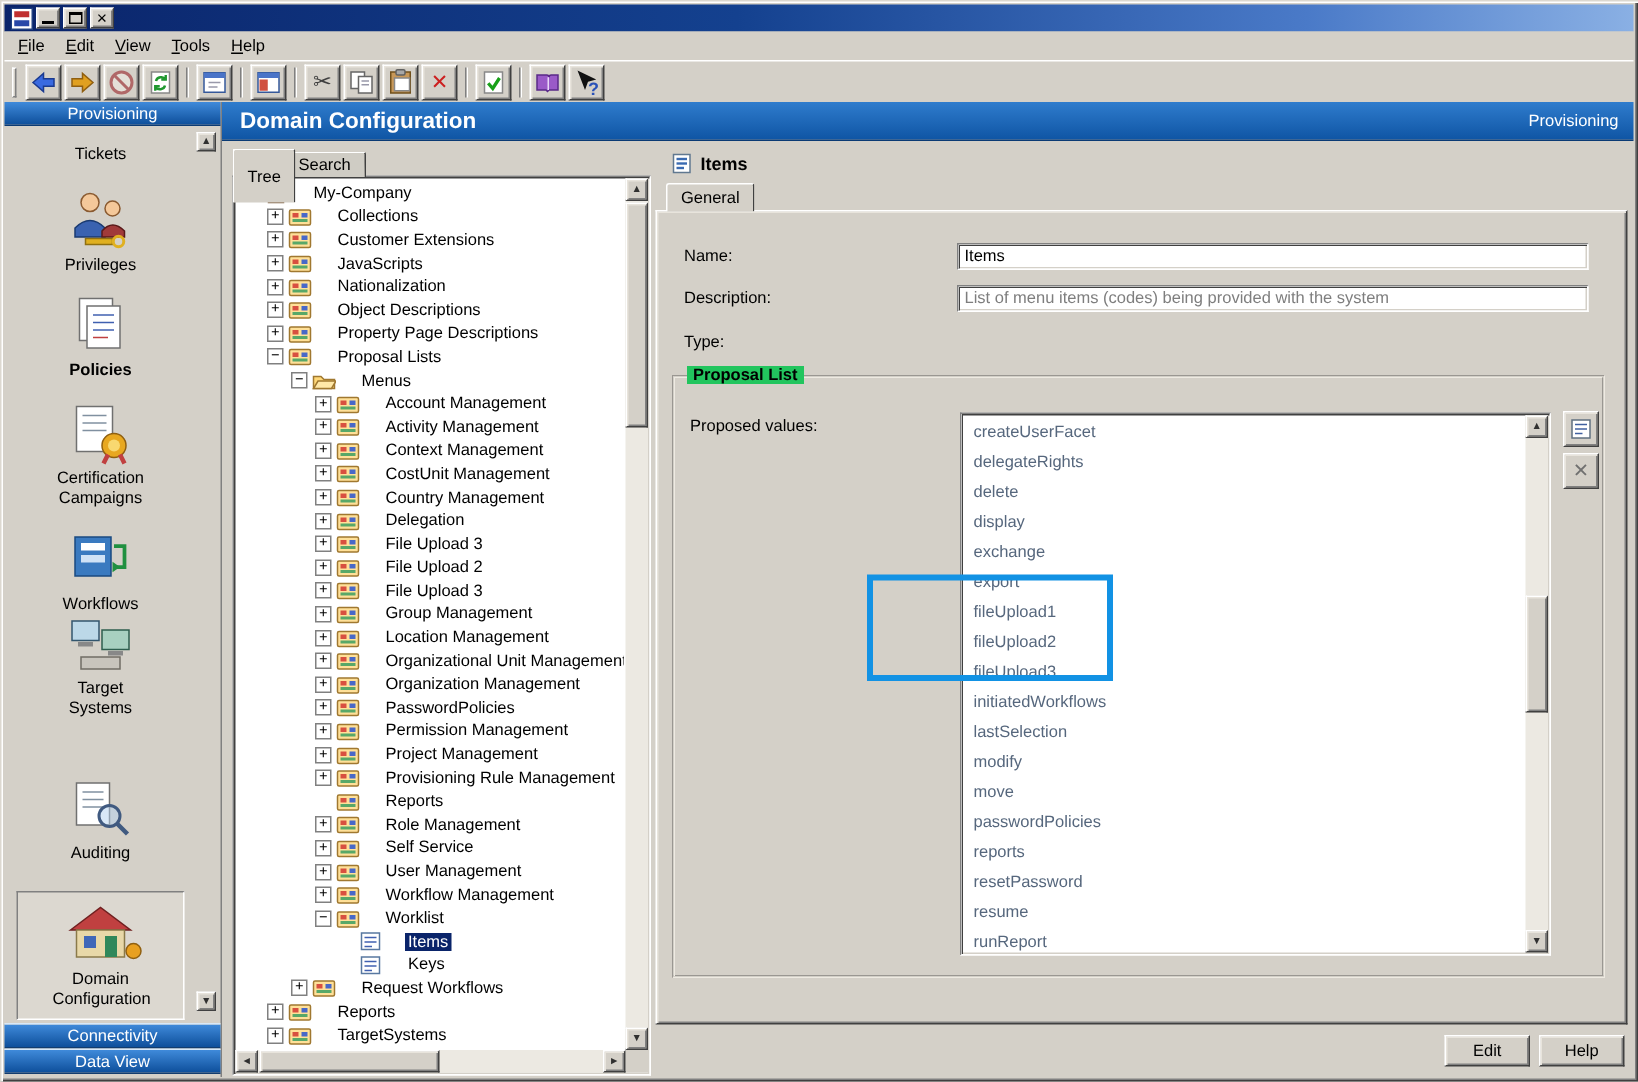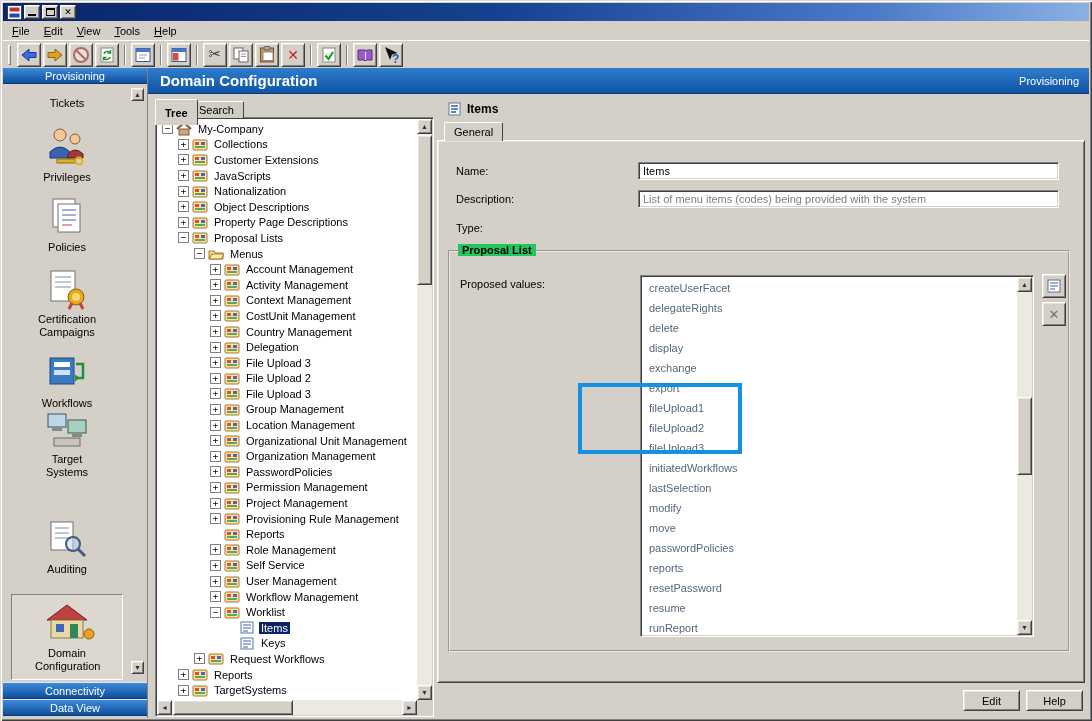--- a/index.html
+++ b/index.html
@@ -51,31 +51,31 @@
     background:linear-gradient(180deg,#2f7ccd 0%,#0f55a4 100%);border-bottom:1px solid #0a3a74;}
   .mh-title{color:#fff;font-size:15px;font-weight:bold;margin-left:12px;flex:1;}
   .mh-context{color:#fff;font-size:11px;margin-right:10px;}
   
   .content{position:absolute;left:148px;top:94px;right:3px;bottom:3px;background:#d4d0c8;}
   .sunken{border:1px solid;border-color:#808080 #ffffff #ffffff #808080;
     box-shadow:inset 1px 1px 0 #404040, inset -1px -1px 0 #d4d0c8;background:#fff;}
   .tab{position:absolute;display:inline-flex;align-items:center;padding:0 9px;background:#d4d0c8;
     border-top:1px solid #ffffff;border-left:1px solid #ffffff;border-right:1px solid #404040;
     border-top-left-radius:2px;border-top-right-radius:2px;}
-  .tree-tab{left:7px;top:5px;height:26px;z-index:3;font-weight:bold;}
+  .tree-tab{left:7px;top:5px;height:36px;z-index:3;}
   .search-tab{left:41px;top:7px;height:17px;z-index:1;background:#cfccc4;}
   .general-tab{left:296px;top:28px;height:19px;z-index:3;}
   .tree-box{position:absolute;left:7px;top:23px;width:279px;height:600px;background:#fff;}
   .tree-rows{position:absolute;left:2px;top:3px;right:17px;bottom:17px;overflow:hidden;}
   .tree-row{height:15.6px;display:flex;align-items:center;white-space:nowrap;}
   .expand-box{width:11px;height:11px;border:1px solid #808080;background:#fff;margin-right:3px;flex:none;
     display:flex;align-items:center;justify-content:center;font-size:9px;line-height:1;font-family:"DejaVu Sans Mono",monospace;}
   .expand-spacer{width:14px;flex:none;}
   .tree-icon{margin-right:4px;flex:none;display:flex;}
-  .tree-label{padding:0 2px;}
+  .tree-label{padding:0 2px;margin-left:11px;}
   .tree-label.selected{background:#0a246a;color:#fff;}
   .vscroll{position:absolute;top:1px;right:1px;width:15px;background:#ece9e2;}
   .tree-box .vscroll{bottom:16px;}
   .hscroll{position:absolute;left:1px;right:16px;bottom:1px;height:15px;background:#ece9e2;z-index:2;}
   .s-btn{position:absolute;width:15px;height:15px;display:flex;align-items:center;justify-content:center;}
   .s-top{top:0;left:0;} .s-bottom{bottom:0;left:0;} .s-left{left:0;top:0;} .s-right{right:0;top:0;}
   .v-thumb{position:absolute;left:0;width:15px;}
   .h-thumb{position:absolute;top:0;height:15px;}
   .scroll-corner{position:absolute;right:1px;bottom:1px;width:15px;height:15px;background:#d4d0c8;}
   
@@ -269,21 +269,21 @@
               <circle cx="15" cy="9" r="6" fill="#f4c89a" stroke="#8a5a30"></circle>
               <path d="M5 26 q10 -10 20 0 v6 h-20 z" fill="#3a62b0" stroke="#1a3a70"></path>
               <circle cx="30" cy="13" r="5" fill="#f4c89a" stroke="#8a5a30"></circle>
               <path d="M23 28 q7 -8 15 0 v4 h-15 z" fill="#a03a3a" stroke="#5a1a1a"></path>
               <rect x="12" y="33" width="18" height="4" fill="#e0b020" stroke="#907010"></rect>
               <circle cx="34" cy="35" r="3.5" fill="none" stroke="#e0b020" stroke-width="2"></circle>
             </svg>
           </div>
           <div class="sb-label">Privileges</div>
         </div>
-        <div class="sb-item" style="top: 128px;">
+        <div class="sb-item" style="top: 128px; font-weight: bold;">
           <div class="sb-icon">
             <svg width="44" height="42">
               <rect x="8" y="3" width="22" height="28" fill="#fff" stroke="#707070"></rect>
               <rect x="13" y="8" width="22" height="28" fill="#fff" stroke="#707070"></rect>
               <line x1="17" y1="14" x2="31" y2="14" stroke="#4060b0"></line>
               <line x1="17" y1="19" x2="31" y2="19" stroke="#4060b0"></line>
               <line x1="17" y1="24" x2="31" y2="24" stroke="#4060b0"></line>
               <line x1="17" y1="29" x2="27" y2="29" stroke="#c04040"></line>
             </svg>
           </div>

